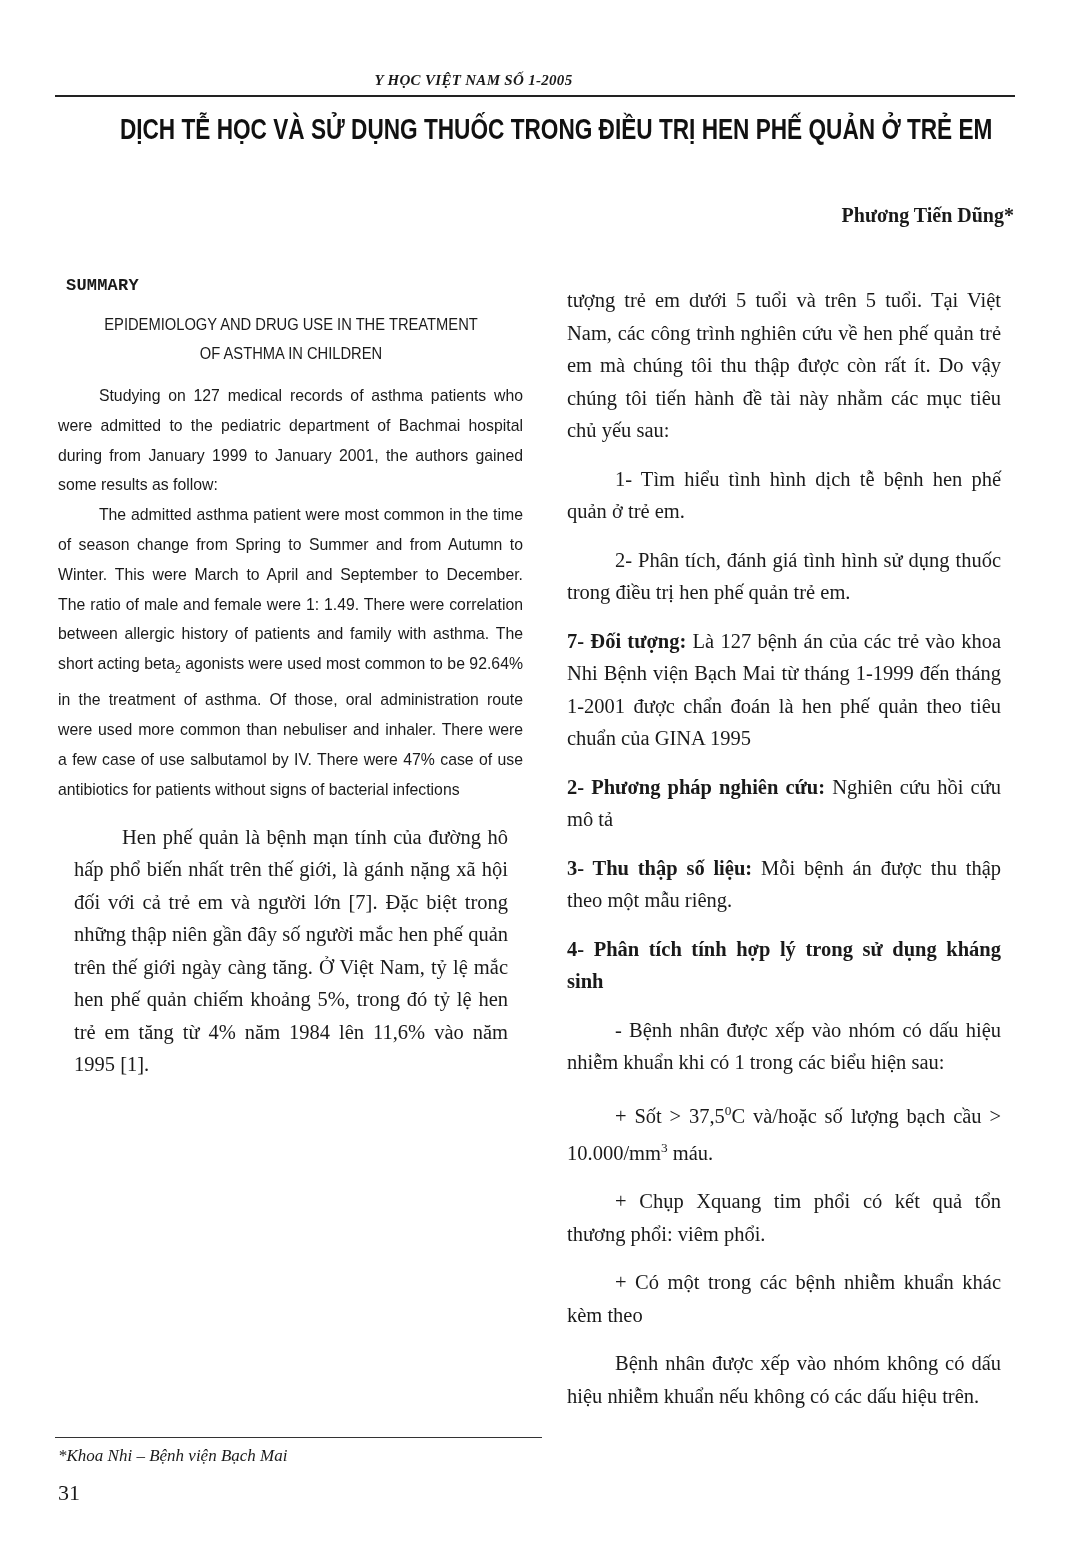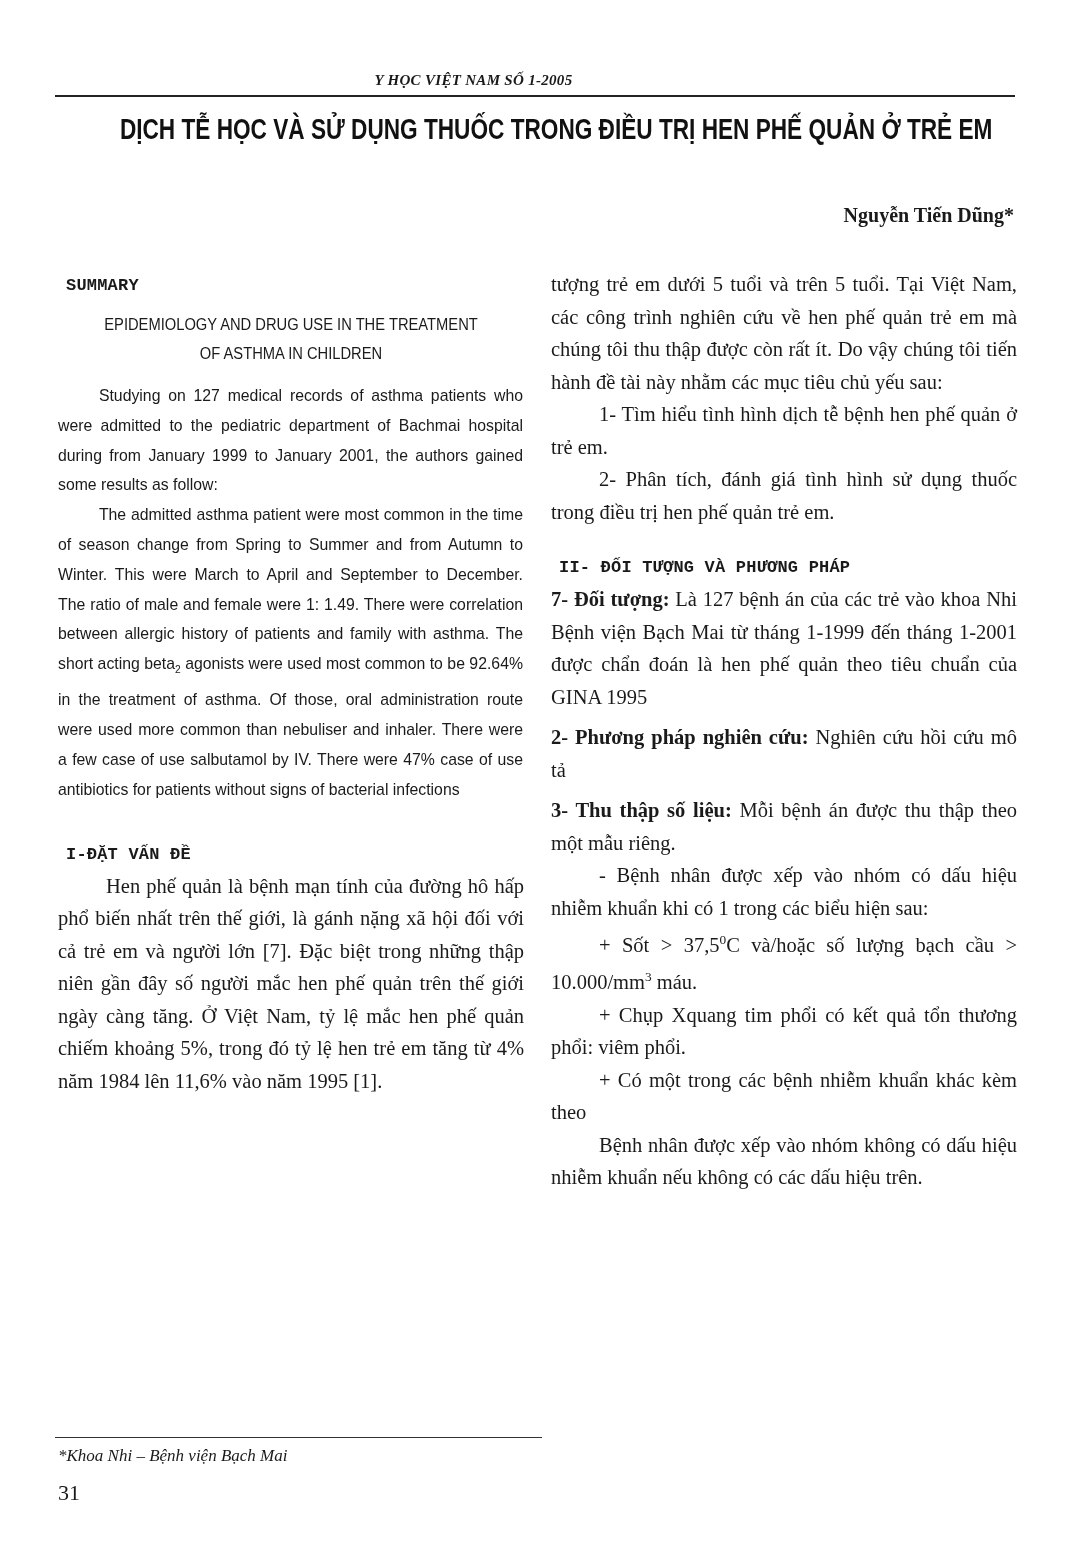--- a/index.html
+++ b/index.html
@@ -42,21 +42,21 @@
   }
   .sum-para {
     font-family: "Liberation Sans", sans-serif; font-size: 17px; text-align: justify;
     line-height: 29.8px; margin: 0; transform: scaleX(0.93); transform-origin: left;
     width: 500px;
   }
   .sum-para.indent { text-indent: 44px; }
   .sum-block { margin-top: 13px; }
   .vi-para {
     font-family: "Liberation Serif", serif; font-size: 20.5px; text-align: justify;
-    line-height: 32.5px; margin: 0;
+    line-height: 32.5px; margin: 16px;
   }
   .vi-para.indent { text-indent: 48px; }
   .vi-para b { font-weight: bold; }
   .sec1 { margin-top: 40px; margin-bottom: 6px; }
   .gap { margin-top: 8px; }
   .foot-rule {
     position: absolute; left: 55px; width: 487px; top: 1437px; border-top: 1.5px solid #333;
   }
   .footnote {
     position: absolute; left: 58px; top: 1446px;
@@ -67,46 +67,45 @@
     font-family: "Liberation Serif", serif; font-size: 22px;
   }
   sup, sub { font-size: 0.65em; }
 </style>
 </head>
 <body>
 
 <div class="running-head">Y HỌC VIỆT NAM SỐ 1-2005</div>
 <div class="head-rule"></div>
 <div class="title">DỊCH TỄ HỌC VÀ SỬ DỤNG THUỐC TRONG ĐIỀU TRỊ HEN PHẾ QUẢN Ở TRẺ EM</div>
-<div class="author">Nguyễn Tiến Dũng*</div>
+<div class="author">Phương Tiến Dũng*</div>
 
 <div class="col-left">
   <h3 class="sec-head-sans">SUMMARY</h3>
   <div class="sum-title">
     <div>EPIDEMIOLOGY AND DRUG USE IN THE TREATMENT</div>
     <div>OF ASTHMA IN CHILDREN</div>
   </div>
   <div class="sum-block">
     <p class="sum-para indent">Studying on 127 medical records of asthma patients who were admitted to the pediatric department of Bachmai hospital during from January 1999 to January 2001, the authors gained some results as follow:</p>
     <p class="sum-para indent"><span>The admitted asthma patient were most common in the time of season change from Spring to Summer and from Autumn to Winter. This were March to April and September to December. The ratio of male and female were 1: 1.49. There were correlation between allergic history of patients and family with asthma. The short acting beta</span><sub>2</sub><span> agonists were used most common to be 92.64% in the treatment of asthma. Of those, oral administration route were used more common than nebuliser and inhaler. There were a few case of use salbutamol by IV. There were 47% case of use antibiotics for patients without signs of bacterial infections</span></p>
   </div>
 
-  <h3 class="sec-head-sans sec1">I-ĐẶT VẤN ĐỀ</h3>
   <p class="vi-para indent">Hen phế quản là bệnh mạn tính của đường hô hấp phổ biến nhất trên thế giới, là gánh nặng xã hội đối với cả trẻ em và người lớn [7]. Đặc biệt trong những thập niên gần đây số người mắc hen phế quản trên thế giới ngày càng tăng. Ở Việt Nam, tỷ lệ mắc hen phế quản chiếm khoảng 5%, trong đó tỷ lệ hen trẻ em tăng từ 4% năm 1984 lên 11,6% vào năm 1995 [1].</p>
 </div>
 
 <div class="col-right">
   <p class="vi-para">tượng trẻ em dưới 5 tuổi và trên 5 tuổi. Tại Việt Nam, các công trình nghiên cứu về hen phế quản trẻ em mà chúng tôi thu thập được còn rất ít. Do vậy chúng tôi tiến hành đề tài này nhằm các mục tiêu chủ yếu sau:</p>
   <p class="vi-para indent">1-  Tìm hiểu tình hình dịch tễ bệnh hen phế quản ở trẻ em.</p>
   <p class="vi-para indent">2-  Phân tích, đánh giá tình hình sử dụng thuốc trong điều trị hen phế quản trẻ em.</p>
 
-  <h3 class="sec-head-sans" style="margin-top:30px;margin-bottom:6px;">II- ĐỐI TƯỢNG VÀ PHƯƠNG PHÁP</h3>
   <p class="vi-para"><b>7- Đối tượng:</b><span> Là 127 bệnh án của các trẻ vào khoa Nhi Bệnh viện Bạch Mai từ tháng 1-1999 đến tháng 1-2001 được chẩn đoán là hen phế quản theo tiêu chuẩn của GINA 1995</span></p>
   <p class="vi-para gap"><b>2- Phương pháp nghiên cứu:</b><span> Nghiên cứu hồi cứu mô tả</span></p>
   <p class="vi-para gap"><b>3- Thu thập số liệu:</b><span> Mỗi bệnh án được thu thập theo một mẫu riêng.</span></p>
+  <p class="vi-para gap"><b>4- Phân tích tính hợp lý trong sử dụng kháng sinh</b></p>
   <p class="vi-para indent">- Bệnh nhân được xếp vào nhóm có dấu hiệu nhiễm khuẩn khi có 1 trong các biểu hiện sau:</p>
   <p class="vi-para indent"><span>+ Sốt &gt; 37,5</span><sup>0</sup><span>C và/hoặc số lượng bạch cầu &gt; 10.000/mm</span><sup>3</sup><span> máu.</span></p>
   <p class="vi-para indent">+ Chụp Xquang tim phổi có kết quả tổn thương phổi: viêm phổi.</p>
   <p class="vi-para indent">+ Có một trong các bệnh nhiễm khuẩn khác kèm theo</p>
   <p class="vi-para indent">Bệnh nhân được xếp vào nhóm không có dấu hiệu nhiễm khuẩn nếu không có các dấu hiệu trên.</p>
 </div>
 
 <div class="foot-rule"></div>
 <div class="footnote">*Khoa Nhi – Bệnh viện Bạch Mai</div>
 <div class="page-num">31</div>

